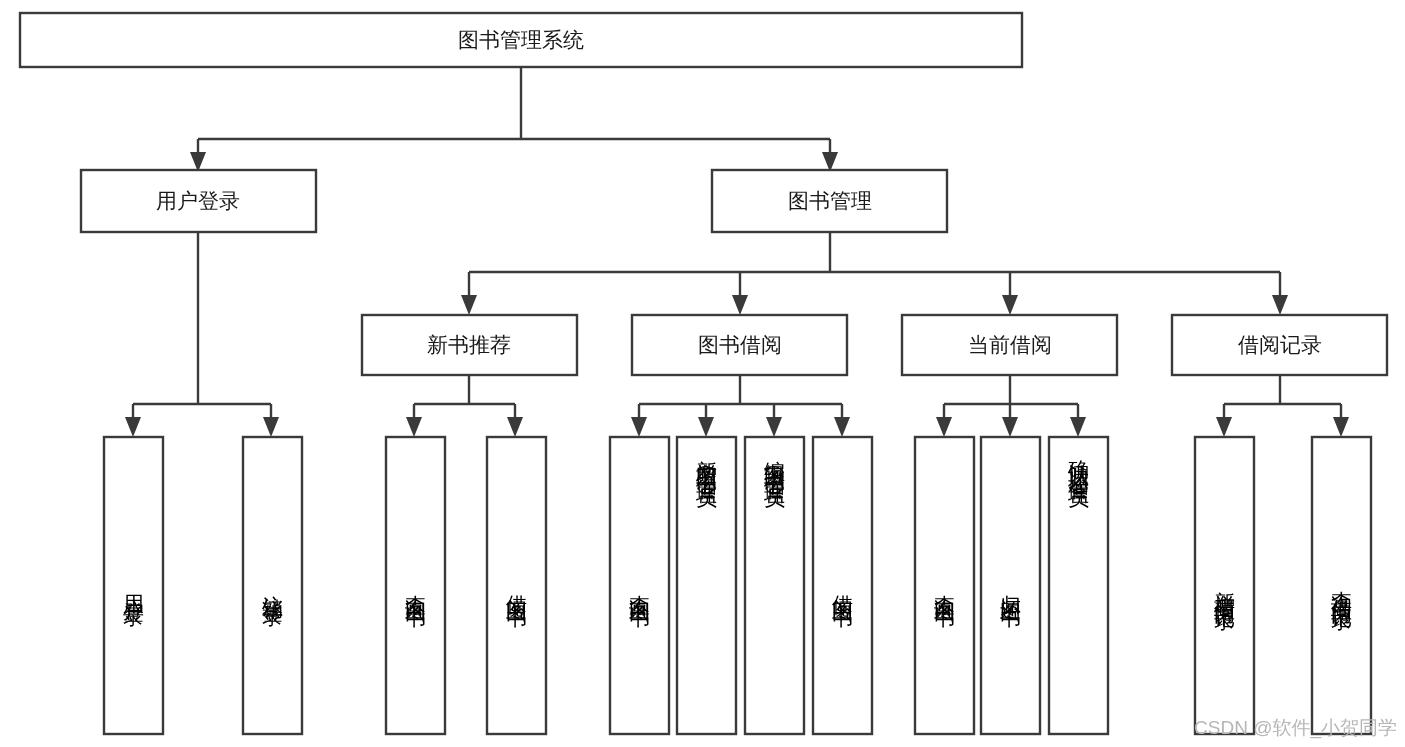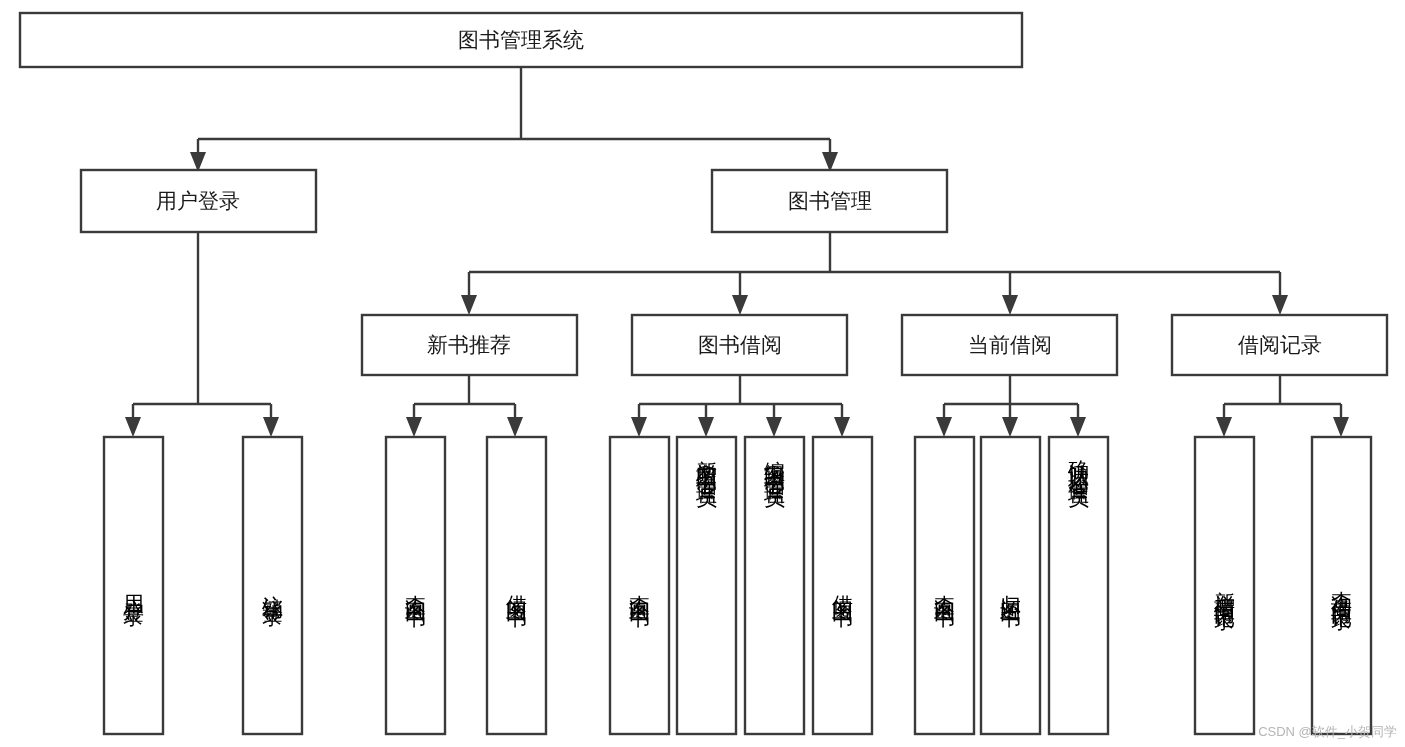--- a/index.html
+++ b/index.html
@@ -56,21 +56,21 @@
     writing-mode: vertical-rl;
     text-orientation: upright;
     letter-spacing: 4px;
     white-space: pre;
   }
   .watermark-text {
     position: absolute;
     right: 8px;
     bottom: 6px;
     font-family: "Liberation Sans", "DejaVu Sans", sans-serif;
-    font-size: 13px;
+    font-size: 19px;
     color: #b6b6b6;
     white-space: nowrap;
     pointer-events: none;
   }
 </style>
 </head>
 <body>
 
 <div id="diagram-root">
 

